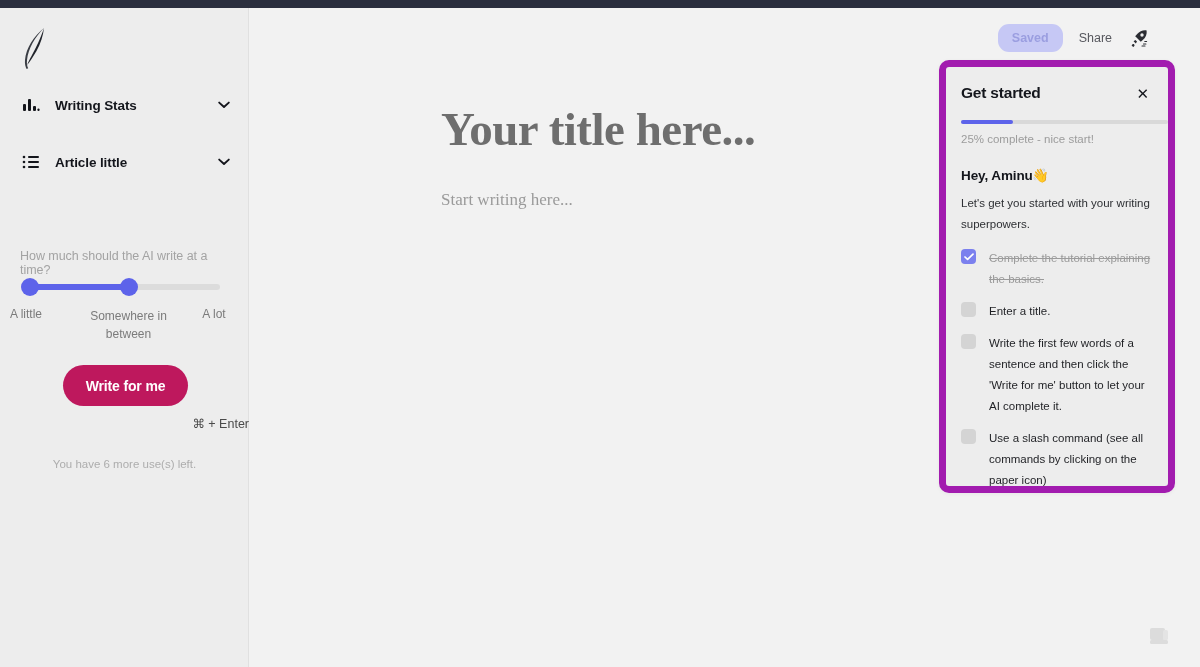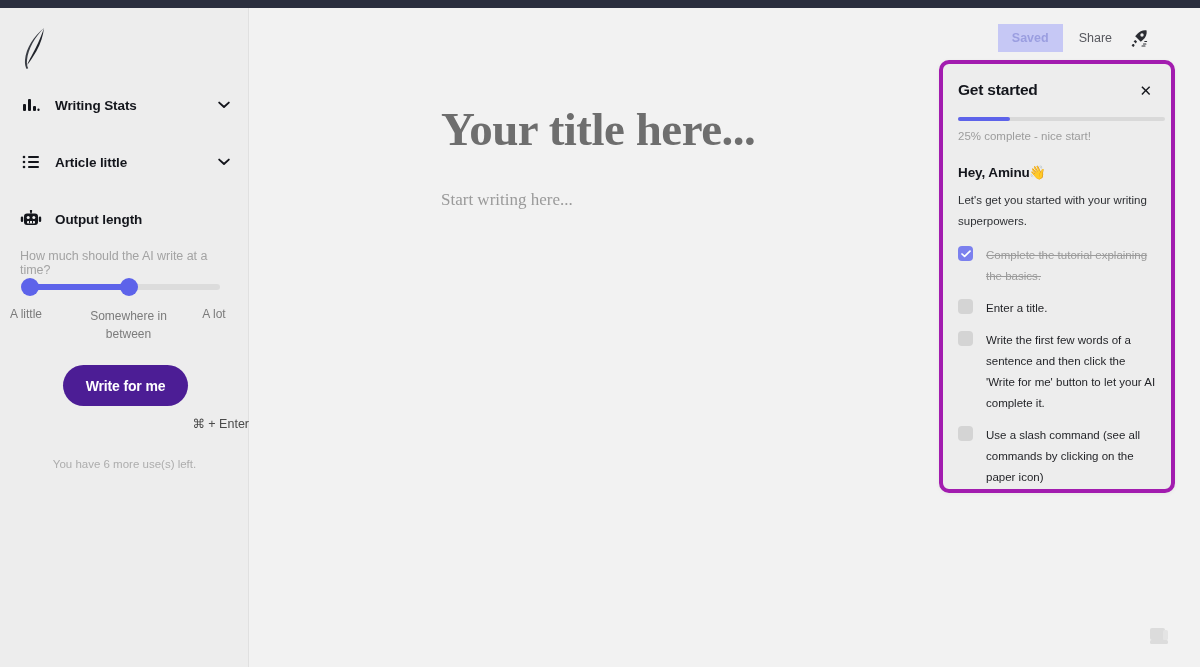--- a/index.html
+++ b/index.html
@@ -147,21 +147,21 @@
   .sl-right  { width: 50px; text-align: center; }
 
   
   .write-btn {
     position: absolute;
     top: 357px;
     left: 63px;
     width: 125px;
     height: 41px;
     border-radius: 21px;
-    background: #4c1d95;
+    background: #be185d;
     color: #ffffff;
     font-size: 14px;
     font-weight: bold;
     border: none;
     cursor: pointer;
     font-family: "Liberation Sans", sans-serif;
     letter-spacing: -0.15px;
   }
   .shortcut {
     position: absolute;
@@ -221,21 +221,21 @@
     align-items: center;
     gap: 14px;
     z-index: 25;
   }
   .saved-pill {
     background: #c6c8f5;
     color: #9b9ee0;
     font-size: 12.5px;
     font-weight: bold;
     padding: 7px 14px;
-    border-radius: 0;
+    border-radius: 11px;
     border: none;
     cursor: default;
     font-family: "Liberation Sans", sans-serif;
   }
   .share-btn {
     background: none;
     border: none;
     color: #57585e;
     font-size: 12.5px;
     cursor: pointer;
@@ -255,21 +255,21 @@
   }
 
   
   .panel {
     position: absolute;
     top: 60px;
     left: 939px;
     width: 236px;
     height: 433px;
     background: #ededed;
-    border: 4px solid #a21caf;
+    border: 7px solid #a21caf;
     border-radius: 10px;
     box-shadow: 0 1px 4px rgba(0,0,0,0.05);
     z-index: 30;
     padding: 14px 15px 0 15px;
   }
   .panel-head {
     display: flex;
     align-items: center;
     justify-content: space-between;
     height: 24px;
@@ -413,37 +413,20 @@
       </svg>
     </span>
     <span class="nav-label">Article little</span>
     <span class="chev">
       <svg width="12" height="8" viewBox="0 0 12 8">
           <path d="M1.2 1.6 L6 6 L10.8 1.6" stroke="#14161c" stroke-width="1.9" fill="none" stroke-linecap="round" stroke-linejoin="round"></path>
         </svg>
     </span>
   </div>
 
-  <div class="nav-row" id="row-output">
-    <span class="nav-ico">
-      <svg width="22" height="18" viewBox="0 0 22 18">
-        <rect x="10.2" y="0.5" width="1.6" height="3" fill="#14161c"></rect>
-        <circle cx="11" cy="1" r="1.2" fill="#14161c"></circle>
-        <rect x="4" y="3.4" width="14" height="11.6" rx="3" fill="#14161c"></rect>
-        <rect x="0.8" y="6.5" width="2.4" height="5.5" rx="1.2" fill="#14161c"></rect>
-        <rect x="18.8" y="6.5" width="2.4" height="5.5" rx="1.2" fill="#14161c"></rect>
-        <circle cx="8.2" cy="7.6" r="1.5" fill="#ededed"></circle>
-        <circle cx="13.8" cy="7.6" r="1.5" fill="#ededed"></circle>
-        <rect x="7" y="11" width="8" height="2.4" rx="0.7" fill="#ededed"></rect>
-        <rect x="9" y="11" width="1" height="2.4" fill="#14161c"></rect>
-        <rect x="12" y="11" width="1" height="2.4" fill="#14161c"></rect>
-      </svg>
-    </span>
-    <span class="nav-label">Output length</span>
-  </div>
 
   <div class="helper-text">How much should the AI write at a time?</div>
 
   <div class="slider-wrap">
     <div class="slider-track"></div>
     <div class="slider-fill"></div>
     <div class="slider-knob start"></div>
     <div class="slider-knob end"></div>
   </div>
 

